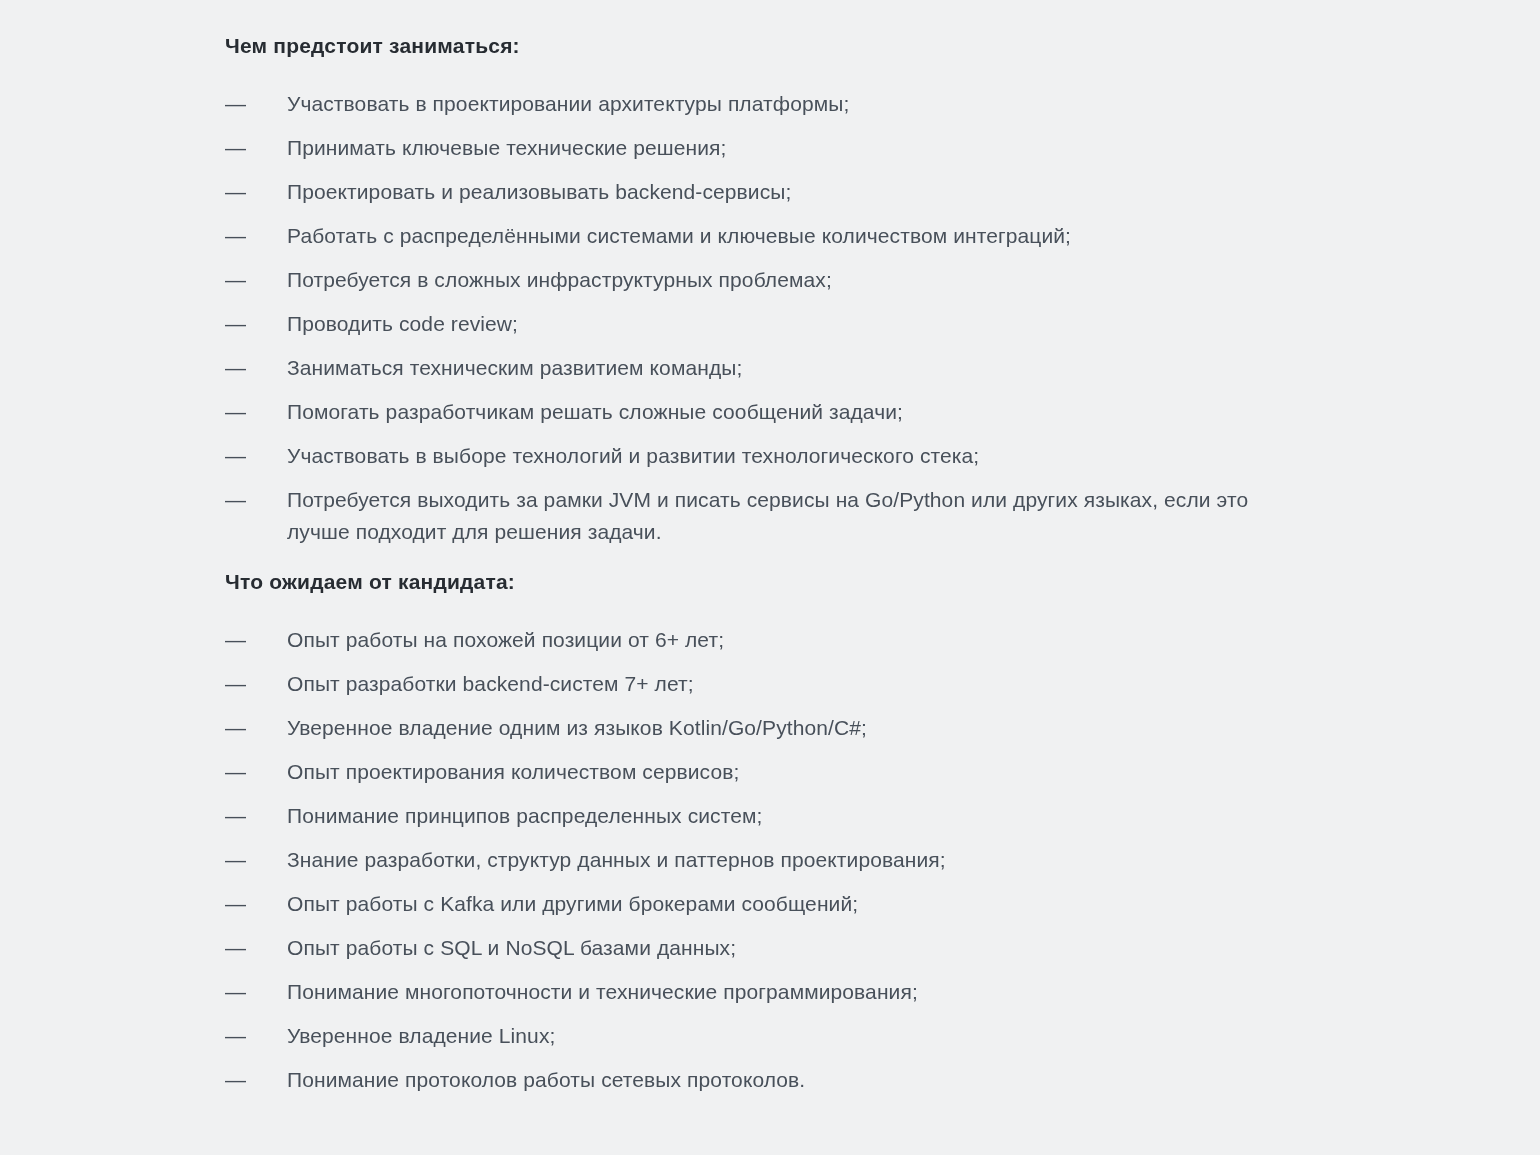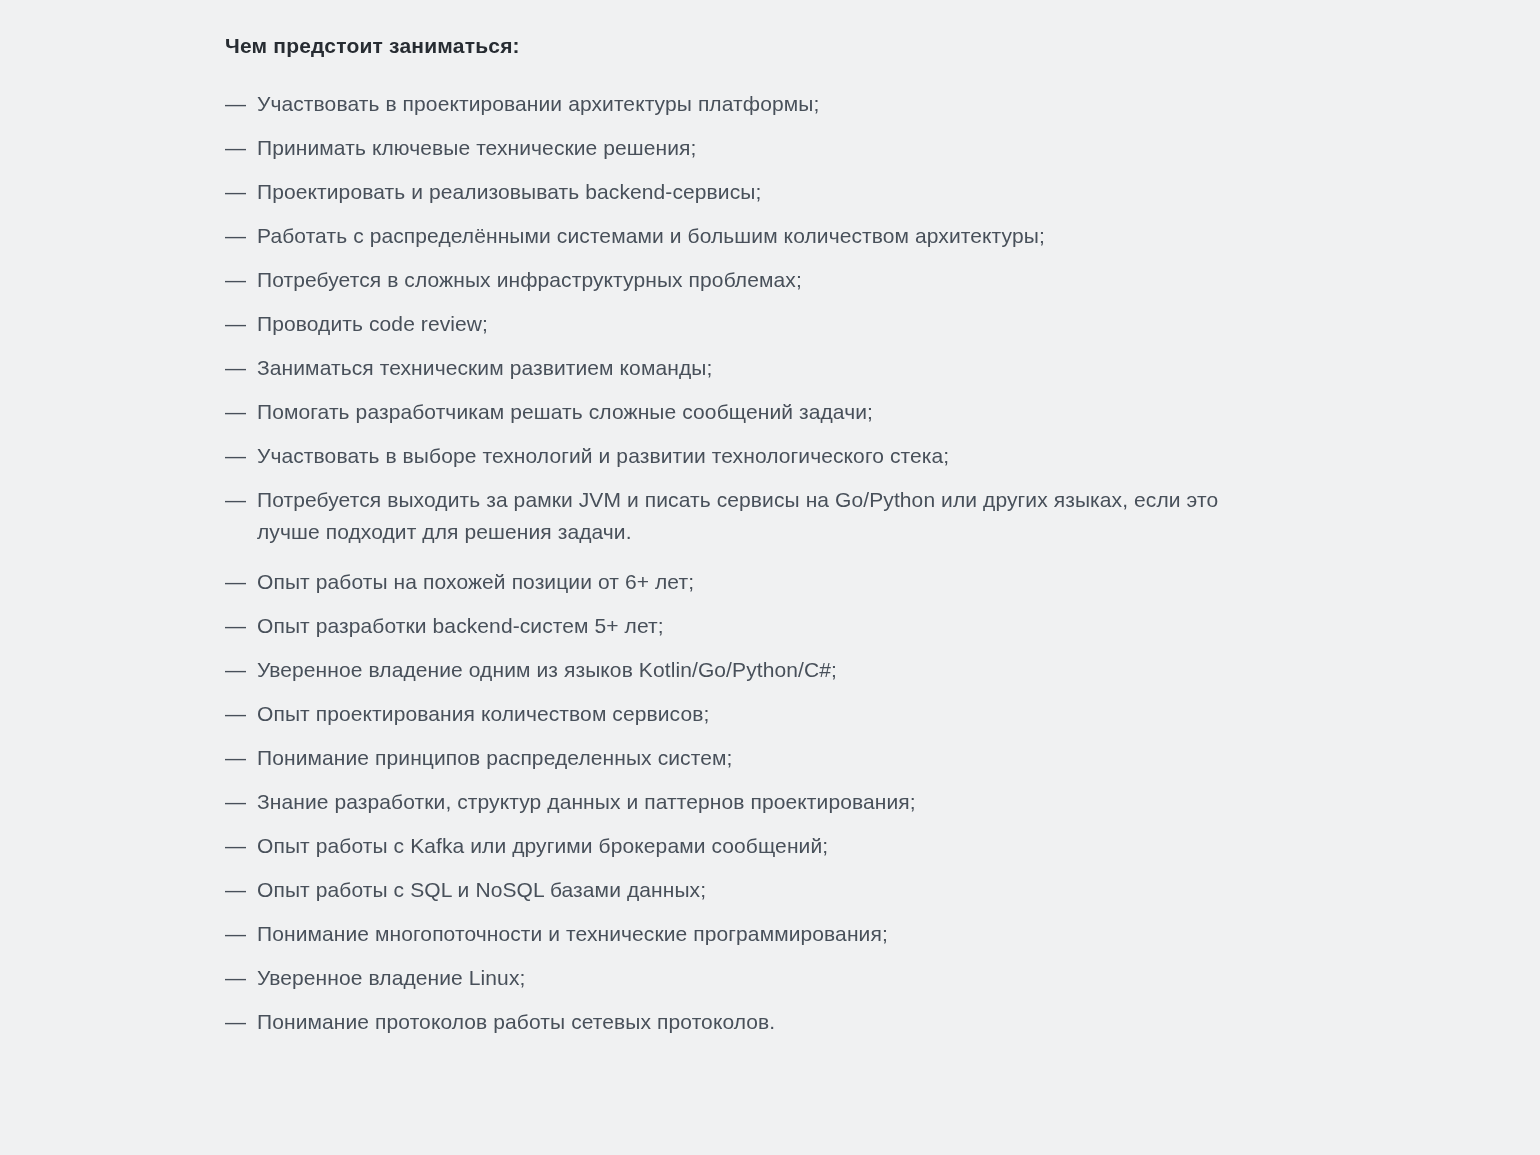--- a/index.html
+++ b/index.html
@@ -46,20 +46,21 @@
     letter-spacing:0.1px;
   }
   .item:last-child{margin-bottom:0;}
   .dash{
     flex:0 0 32px;
     color:var(--text);
   }
   .item-text{
     flex:1;
     max-width:985px;
+    margin-left:30px;
   }
 </style>
 </head>
 <body>
 
 <main class="content">
     <section class="section">
       <h2 class="heading">Чем предстоит заниматься:</h2>
       <ul class="list">
         <li class="item">
@@ -69,21 +70,21 @@
         <li class="item">
           <span class="dash">—</span>
           <span class="item-text">Принимать ключевые технические решения;</span>
         </li>
         <li class="item">
           <span class="dash">—</span>
           <span class="item-text">Проектировать и реализовывать backend-сервисы;</span>
         </li>
         <li class="item">
           <span class="dash">—</span>
-          <span class="item-text">Работать с распределёнными системами и большим количеством архитектуры;</span>
+          <span class="item-text">Работать с распределёнными системами и ключевые количеством интеграций;</span>
         </li>
         <li class="item">
           <span class="dash">—</span>
           <span class="item-text">Потребуется в сложных инфраструктурных проблемах;</span>
         </li>
         <li class="item">
           <span class="dash">—</span>
           <span class="item-text">Проводить code review;</span>
         </li>
         <li class="item">
@@ -98,28 +99,29 @@
           <span class="dash">—</span>
           <span class="item-text">Участвовать в выборе технологий и развитии технологического стека;</span>
         </li>
         <li class="item">
           <span class="dash">—</span>
           <span class="item-text">Потребуется выходить за рамки JVM и писать сервисы на Go/Python или других языках, если это лучше подходит для решения задачи.</span>
         </li>
       </ul>
     </section>
     <section class="section">
+      <h2 class="heading">Что ожидаем от кандидата:</h2>
       <ul class="list">
         <li class="item">
           <span class="dash">—</span>
           <span class="item-text">Опыт работы на похожей позиции от 6+ лет;</span>
         </li>
         <li class="item">
           <span class="dash">—</span>
-          <span class="item-text">Опыт разработки backend-систем 5+ лет;</span>
+          <span class="item-text">Опыт разработки backend-систем 7+ лет;</span>
         </li>
         <li class="item">
           <span class="dash">—</span>
           <span class="item-text">Уверенное владение одним из языков Kotlin/Go/Python/C#;</span>
         </li>
         <li class="item">
           <span class="dash">—</span>
           <span class="item-text">Опыт проектирования количеством сервисов;</span>
         </li>
         <li class="item">

